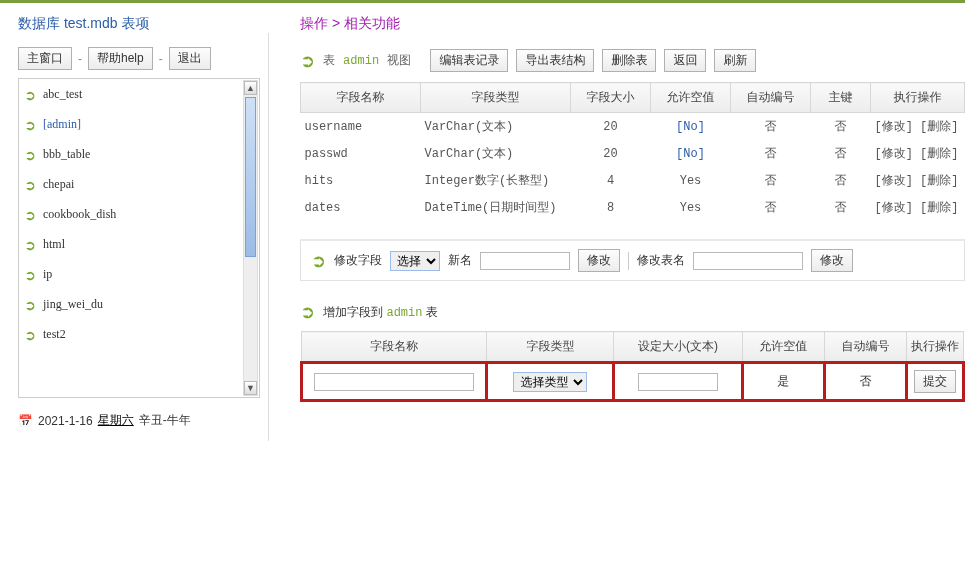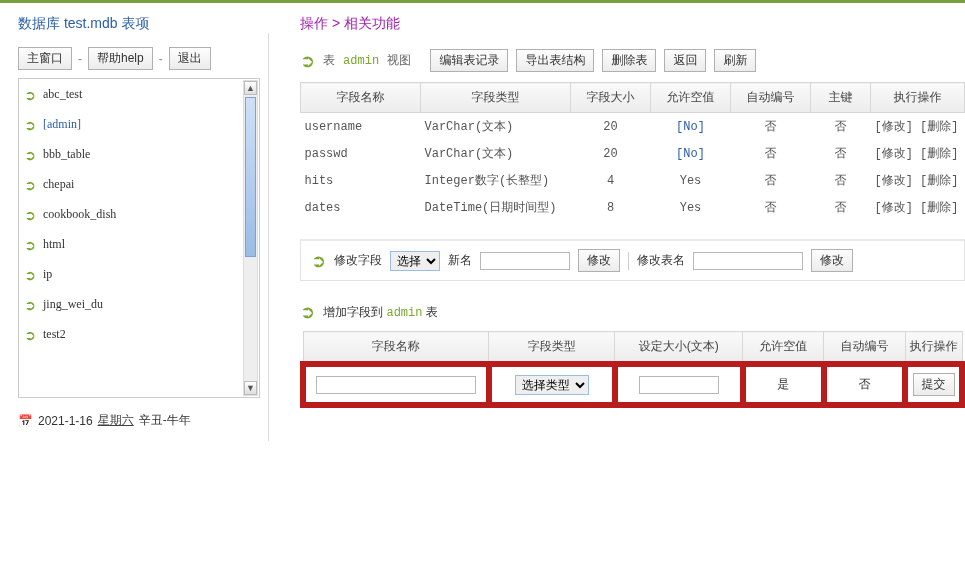--- a/index.html
+++ b/index.html
@@ -110,21 +110,21 @@
     margin-top:14px;
     display:flex;
     align-items:center;
     gap:5px;
     color:#333;
   }
   .date-row .ico {
     color:#2b5da8;
     font-size:12px;
   }
-  .date-row .wk { color:#404040; text-decoration:underline; }
+  .date-row .wk { color:#000000; text-decoration:underline; }
 
   .main {
     flex:1;
     padding:12px 0 0 30px;
     overflow:hidden;
   }
   .breadcrumb {
     color:#a21caf;
     font-size:14px;
     margin-bottom:16px;
@@ -200,21 +200,21 @@
   .add-tbl th {
     background:linear-gradient(#fafafa,#ececec);
     border:1px solid #d7d7d7;
     padding:6px 4px;
     font-weight:normal;
     color:#444;
     font-size:12px;
     white-space:nowrap;
   }
   .add-tbl td {
-    border:6px solid #b91c1c;
+    border:3px solid #b91c1c;
     padding:6px 4px;
     text-align:center;
   }
   .add-tbl { width:100%; border-collapse:collapse; margin-top:10px; }
 
   .section2 { margin-top:22px; }
 </style>
 </head>
 <body>
 

